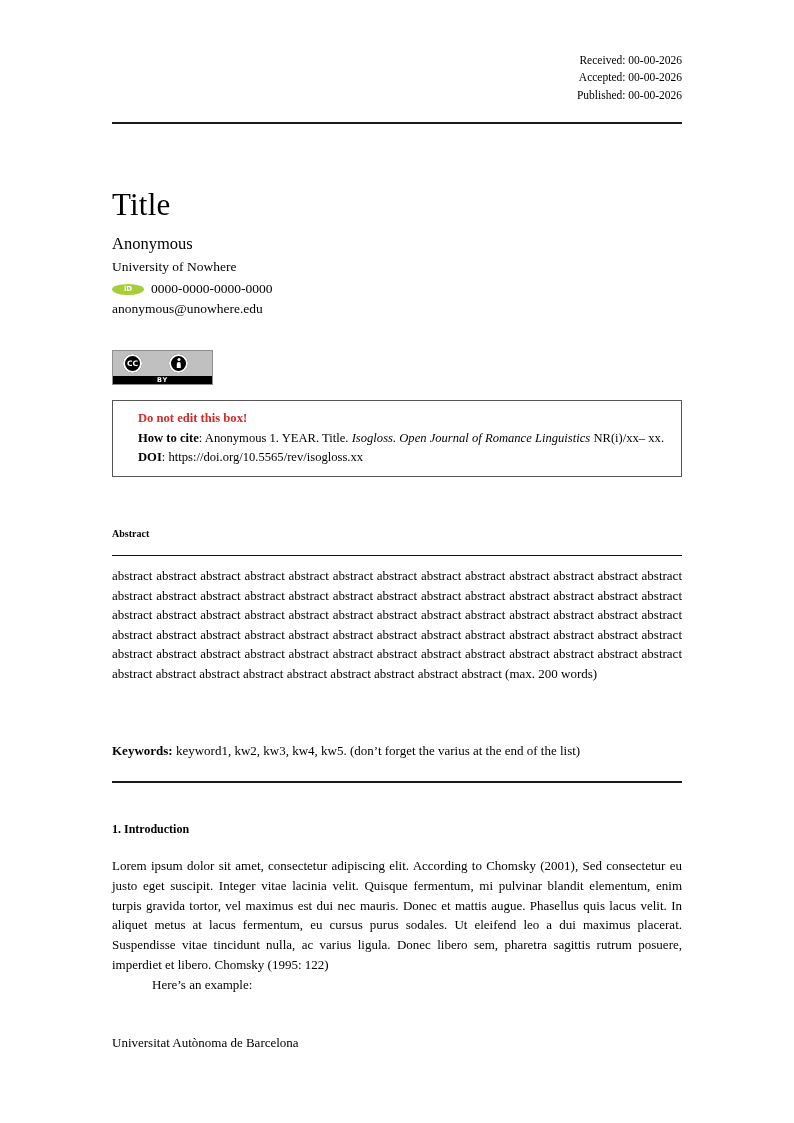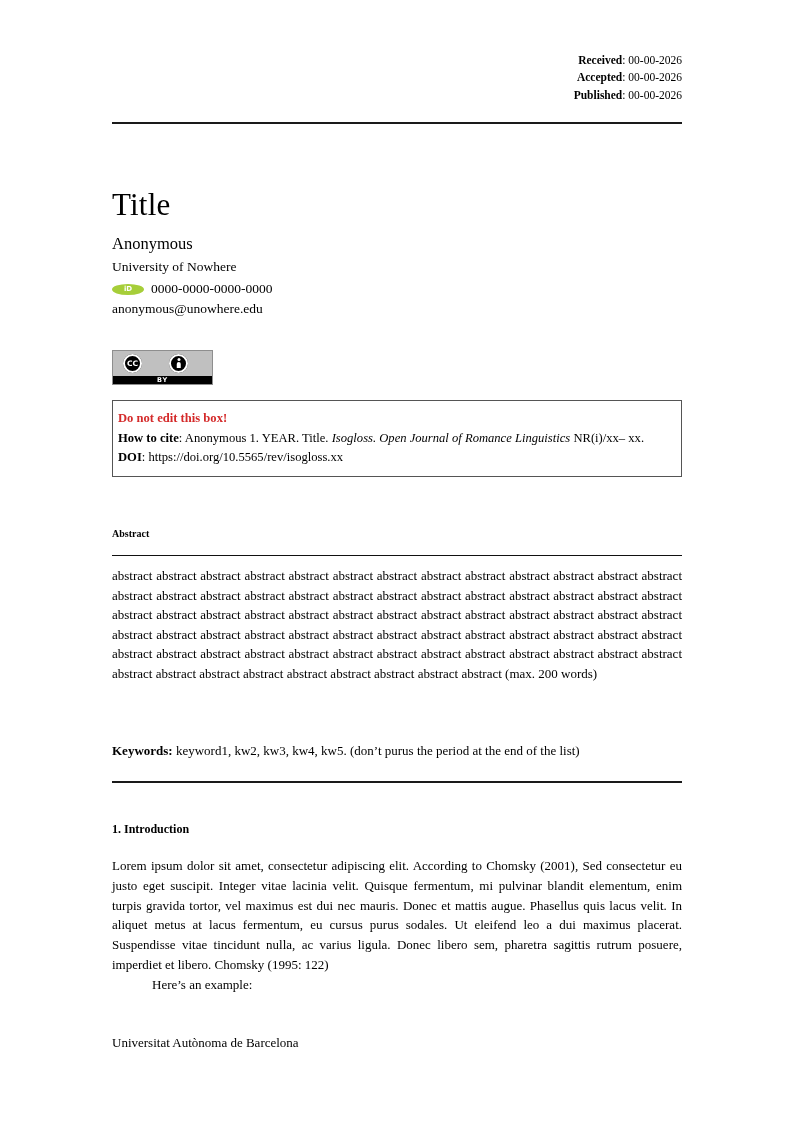--- a/index.html
+++ b/index.html
@@ -61,21 +61,21 @@
     white-space: nowrap;
   }
   .dates {
     position: absolute;
     right: 0;
     top: 52px;
     text-align: right;
     font-size: 11.5px;
     line-height: 1.52;
   }
-  .dates .lbl { font-weight: bold; }
+  .dates .lbl { font-weight: normal; }
   .rule-thick {
     position: absolute;
     left: 0;
     top: 122px;
     width: 570px;
     height: 0;
     border-top: 2.2px solid #1a1a1a;
   }
 
   
@@ -209,21 +209,21 @@
   }
 
   
   .cite-box {
     position: absolute;
     left: 0;
     top: 400px;
     width: 570px;
     box-sizing: border-box;
     border: 1px solid #555555;
-    padding: 8px 10px 9px 5px;
+    padding: 8px 10px 9px 25px;
     font-size: 12.6px;
     line-height: 1.52;
     text-align: justify;
   }
   .cite-warn {
     color: #d42a2a;
     font-weight: bold;
     margin-bottom: 1px;
   }
   .cite-line { margin: 0; }
@@ -337,21 +337,21 @@
     </div>
 
     <div class="cite-box">
       <div class="cite-warn">Do not edit this box!</div>
       <div class="cite-line"><span class="b">How to cite</span><span>: </span><span>Anonymous 1. YEAR. Title. </span><span class="i">Isogloss. Open Journal of Romance Linguistics</span><span> NR(i)/xx– xx.</span></div>
       <div class="cite-line"><span class="b">DOI</span><span>: https://doi.org/10.5565/rev/isogloss.xx</span></div>
     </div>
 
     <div class="abstract-head">Abstract</div>
     <div class="abstract-body">abstract abstract abstract abstract abstract abstract abstract abstract abstract abstract abstract abstract abstract abstract abstract abstract abstract abstract abstract abstract abstract abstract abstract abstract abstract abstract abstract abstract abstract abstract abstract abstract abstract abstract abstract abstract abstract abstract abstract abstract abstract abstract abstract abstract abstract abstract abstract abstract abstract abstract abstract abstract abstract abstract abstract abstract abstract abstract abstract abstract abstract abstract abstract abstract abstract abstract abstract abstract abstract abstract abstract abstract abstract abstract (max. 200 words)</div>
-    <div class="keywords"><span class="b">Keywords:</span><span> keyword1, kw2, kw3, kw4, kw5. (don’t purus the period at the end of the list)</span></div>
+    <div class="keywords"><span class="b">Keywords:</span><span> keyword1, kw2, kw3, kw4, kw5. (don’t forget the varius at the end of the list)</span></div>
     <div class="rule-keywords"></div>
 
     <div class="section-head">1. Introduction</div>
     <div class="body-text">
       <p>Lorem ipsum dolor sit amet, consectetur adipiscing elit. According to Chomsky (2001), Sed consectetur eu justo eget suscipit. Integer vitae lacinia velit. Quisque fermentum, mi pulvinar blandit elementum, enim turpis gravida tortor, vel maximus est dui nec mauris. Donec et mattis augue. Phasellus quis lacus velit. In aliquet metus at lacus fermentum, eu cursus purus sodales. Ut eleifend leo a dui maximus placerat. Suspendisse vitae tincidunt nulla, ac varius ligula. Donec libero sem, pharetra sagittis rutrum posuere, imperdiet et libero. Chomsky (1995: 122)</p>
       <p class="indent">Here’s an example:</p>
     </div>
 
     <div class="footer">Universitat Autònoma de Barcelona</div>
 

